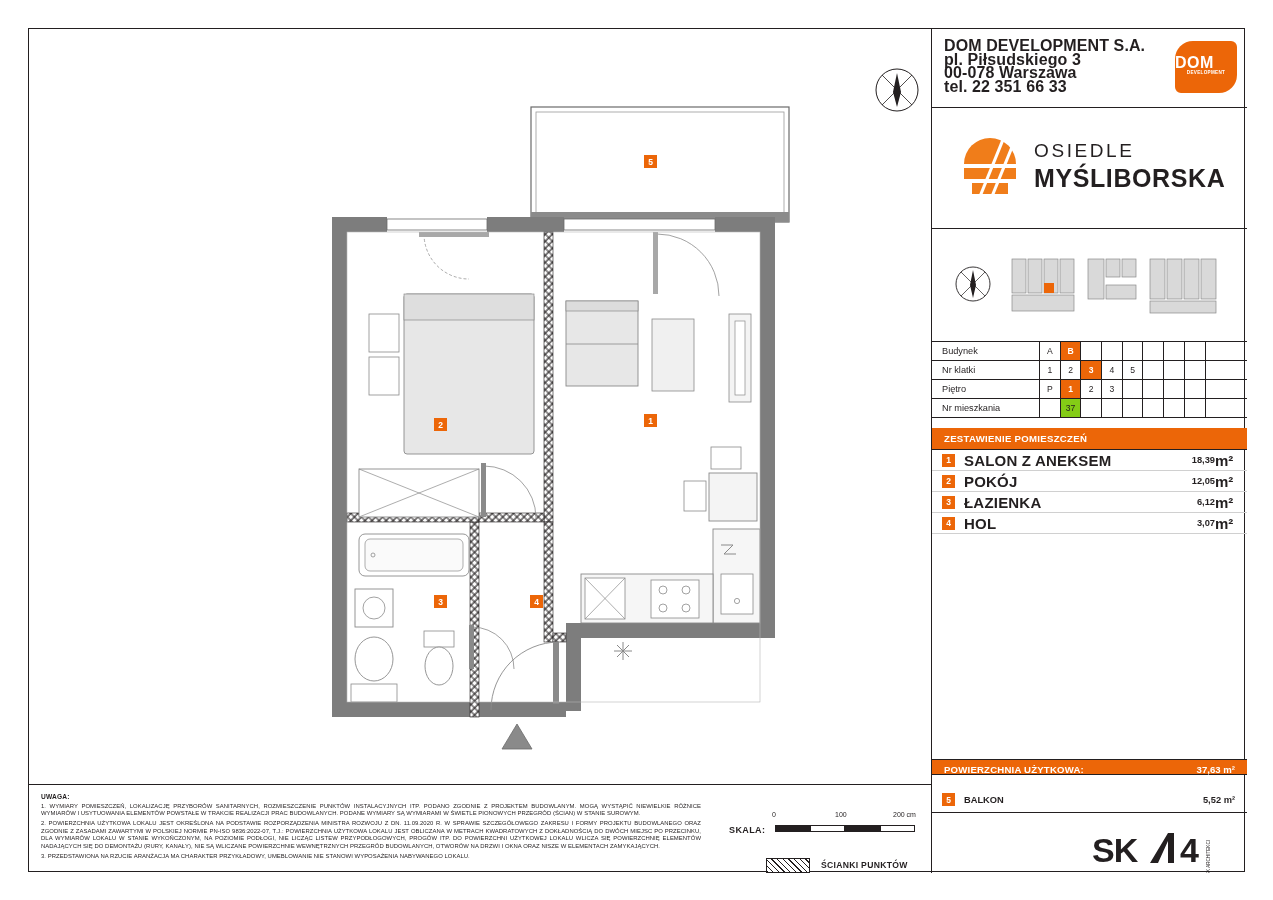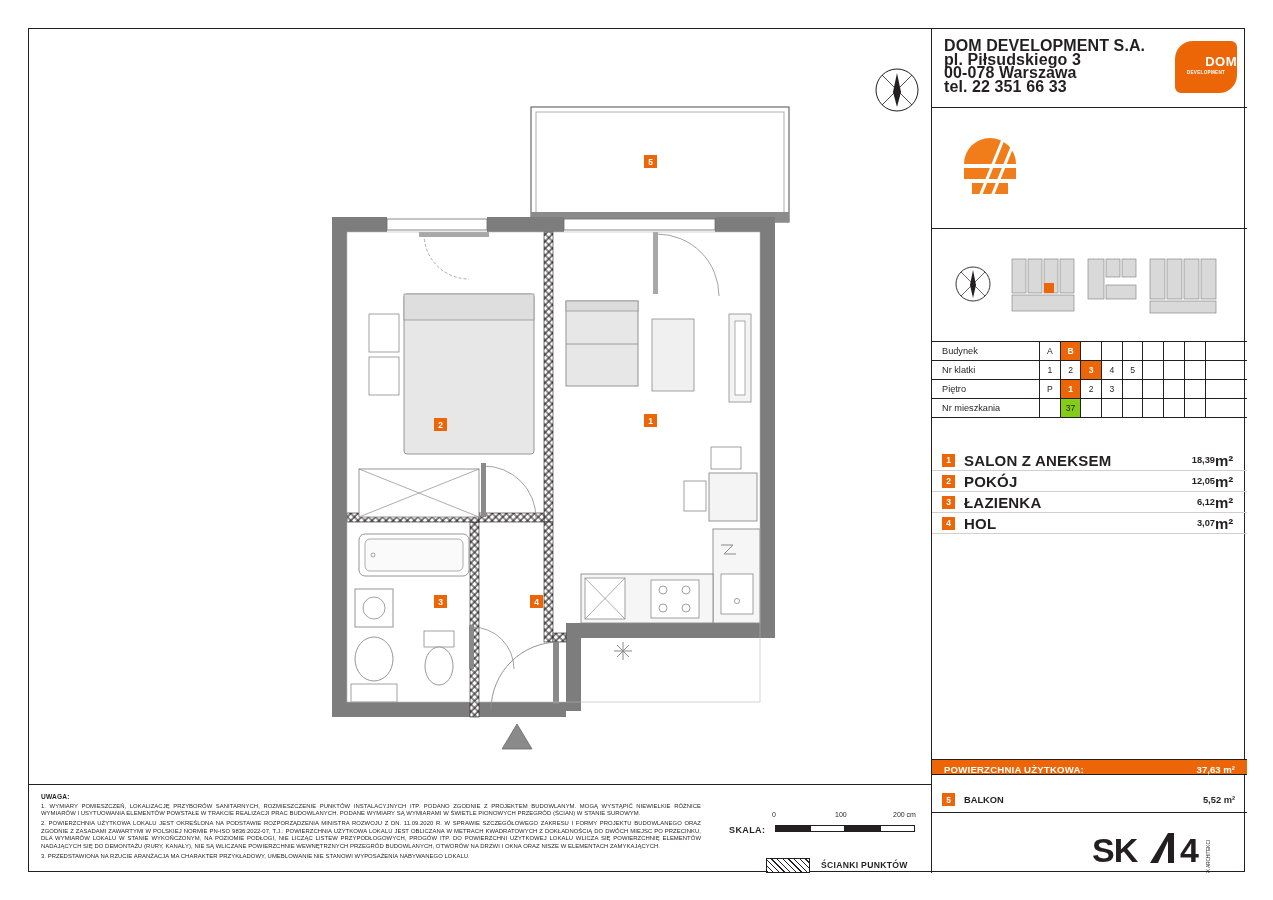--- a/index.html
+++ b/index.html
@@ -35,22 +35,22 @@
   .dev-block .line { font-size:16px; font-weight:bold; line-height:13.5px; letter-spacing:0.1px;}
   .dev-logo {
     position:absolute; right:10px; top:12px; width:62px; height:52px;
   }
   .dev-logo .blob {
     position:absolute; left:0; top:0; width:62px; height:52px;
     background:#ec6608;
     border-radius:18px 6px 18px 6px;
   }
   .dev-logo .dom {
-    position:absolute; left:0; top:13px; width:62px; text-align:right;
-    color:#fff; font-size:13px; font-weight:bold; letter-spacing:0.5px;
+    position:absolute; left:0; top:13px; width:62px; text-align:left;
+    color:#fff; font-size:16px; font-weight:bold; letter-spacing:0.5px;
   }
   .dev-logo .sub {
     position:absolute; left:0; top:29px; width:62px; text-align:center;
     color:#fff; font-size:4.6px; font-weight:bold; letter-spacing:0.3px;
   }
 
   
   .estate-block {
     position:absolute; left:0; top:79px; width:315px; height:121px;
     border-bottom:1px solid #231f20;
@@ -374,20 +374,24 @@
         </div>
       </div>
 
       <div class="estate-block">
         <div class="estate-mark">
           <div class="sun"></div>
           <div class="bar1"></div>
           <div class="bar2"></div>
           <div class="slash"></div>
           <div class="slash2"></div>
+        </div>
+        <div class="estate-text">
+          <div class="t1">OSIEDLE</div>
+          <div class="t2">MYŚLIBORSKA</div>
         </div>
       </div>
 
       <div class="site-block">
         <div class="site-compass">
           <svg width="38" height="38" viewBox="0 0 38 38">
             <circle cx="19" cy="19" r="17" fill="none" stroke="#231f20" stroke-width="0.9"></circle>
             <line x1="7" y1="7" x2="31" y2="31" stroke="#231f20" stroke-width="0.7"></line>
             <line x1="31" y1="7" x2="7" y2="31" stroke="#231f20" stroke-width="0.7"></line>
             <polygon points="19,5 22,20 19,33 16,20" fill="#231f20"></polygon>
@@ -472,20 +476,21 @@
             <div class="bld-cell"></div>
             <div class="bld-cell"></div>
             <div class="bld-cell"></div>
             <div class="bld-cell"></div>
             <div class="bld-cell"></div>
             <div class="bld-cell"></div>
           </div>
         </div>
       </div>
 
+      <div class="zest-head">ZESTAWIENIE POMIESZCZEŃ</div>
 
       <div class="zest-list">
         <div class="zest-row">
           <div class="zest-num">1</div>
           <div class="zest-name">SALON Z ANEKSEM</div>
           <div class="zest-area">18,39</div>
           <div class="zest-unit">m²</div>
         </div>
         <div class="zest-row">
           <div class="zest-num">2</div>

